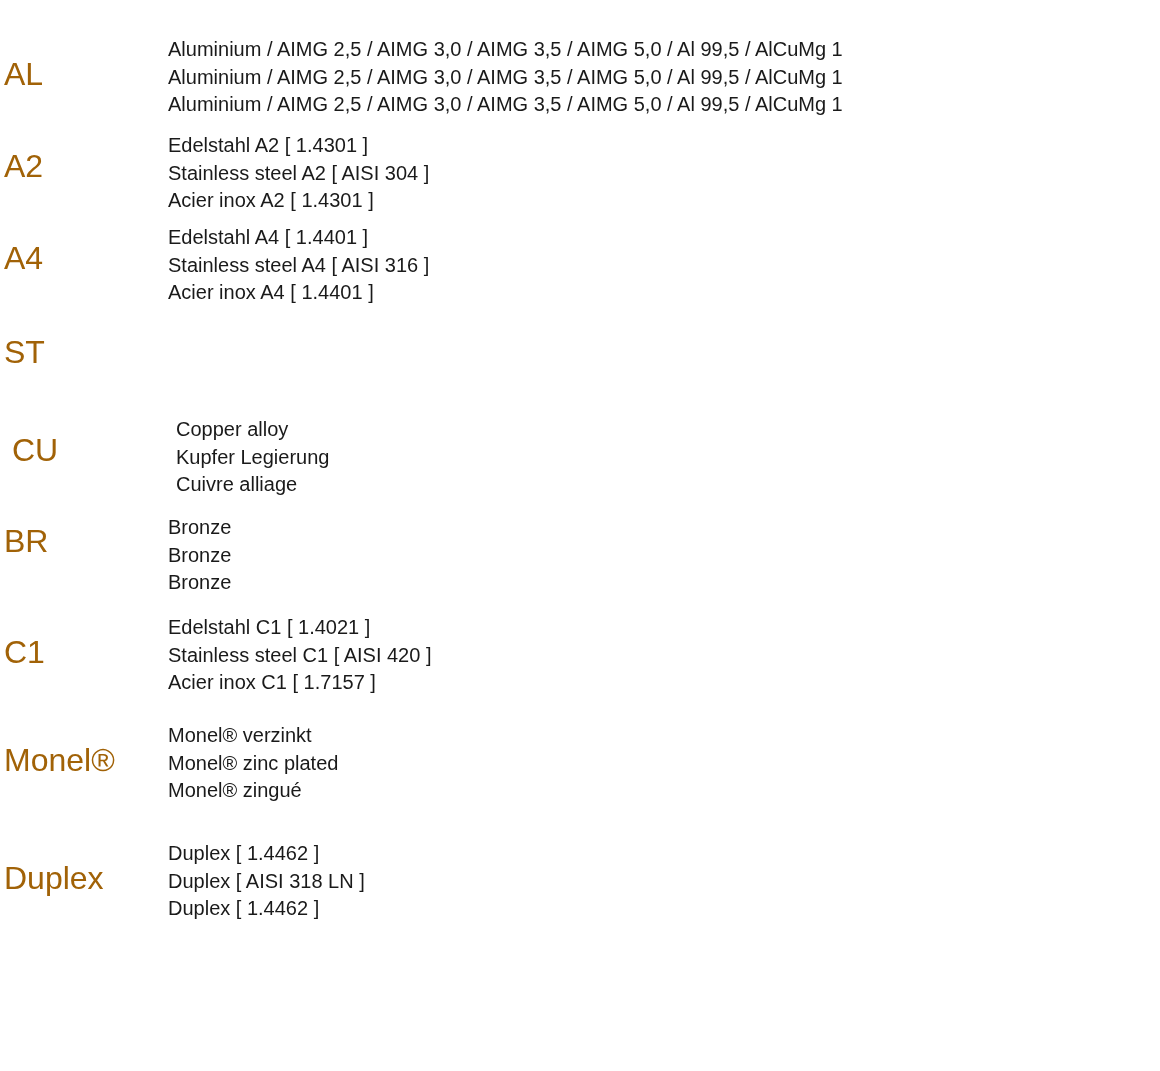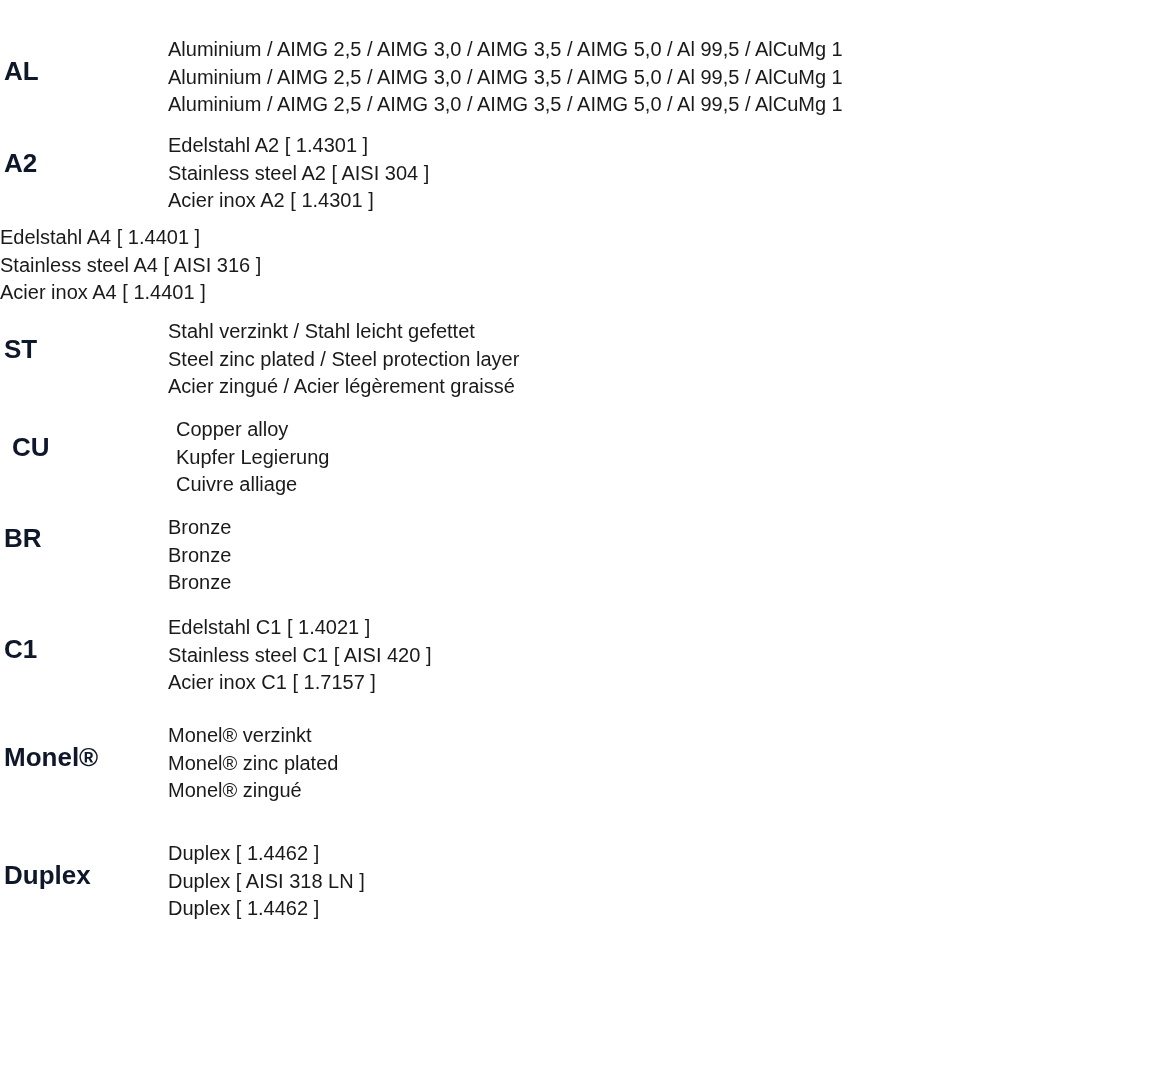--- a/index.html
+++ b/index.html
@@ -29,23 +29,23 @@
   }
   .code-cell {
     width: 168px;
     flex: 0 0 168px;
     box-sizing: border-box;
     padding-left: 4px;
     display: flex;
     align-items: center;
   }
   .code-text {
-    color: #0f172a;
-    font-size: 26px;
-    font-weight: bold;
+    color: #a16207;
+    font-size: 32px;
+    font-weight: normal;
     line-height: 1.05;
     letter-spacing: 0px;
     white-space: nowrap;
   }
   .desc-cell {
     flex: 1 1 auto;
     box-sizing: border-box;
     padding-left: 0px;
   }
   .desc-line {
@@ -74,34 +74,32 @@
         <div class="code-cell">
           <div class="code-text" style="margin-top: 18px;">A2</div>
         </div>
         <div class="desc-cell">
           <div class="desc-line">Edelstahl A2 [ 1.4301 ]</div>
           <div class="desc-line">Stainless steel A2 [ AISI 304 ]</div>
           <div class="desc-line">Acier inox A2  [ 1.4301 ]</div>
         </div>
       </div>
       <div class="material-row" style="height: 94px;">
+        <div class="code-cell">
+          <div class="code-text" style="margin-top: 18px;">A4</div>
+        </div>
         <div class="desc-cell">
           <div class="desc-line">Edelstahl A4 [ 1.4401 ]</div>
           <div class="desc-line">Stainless steel A4 [ AISI 316 ]</div>
           <div class="desc-line">Acier inox A4 [ 1.4401 ]</div>
         </div>
       </div>
       <div class="material-row" style="height: 98px;">
         <div class="code-cell">
           <div class="code-text" style="margin-top: 18px;">ST</div>
-        </div>
-        <div class="desc-cell">
-          <div class="desc-line">Stahl verzinkt / Stahl leicht gefettet</div>
-          <div class="desc-line">Steel zinc plated / Steel protection layer</div>
-          <div class="desc-line">Acier zingué / Acier légèrement graissé</div>
         </div>
       </div>
       <div class="material-row" style="height: 98px; margin-left: 8px;">
         <div class="code-cell">
           <div class="code-text" style="margin-top: 18px;">CU</div>
         </div>
         <div class="desc-cell">
           <div class="desc-line">Copper alloy</div>
           <div class="desc-line">Kupfer Legierung</div>
           <div class="desc-line">Cuivre alliage</div>

